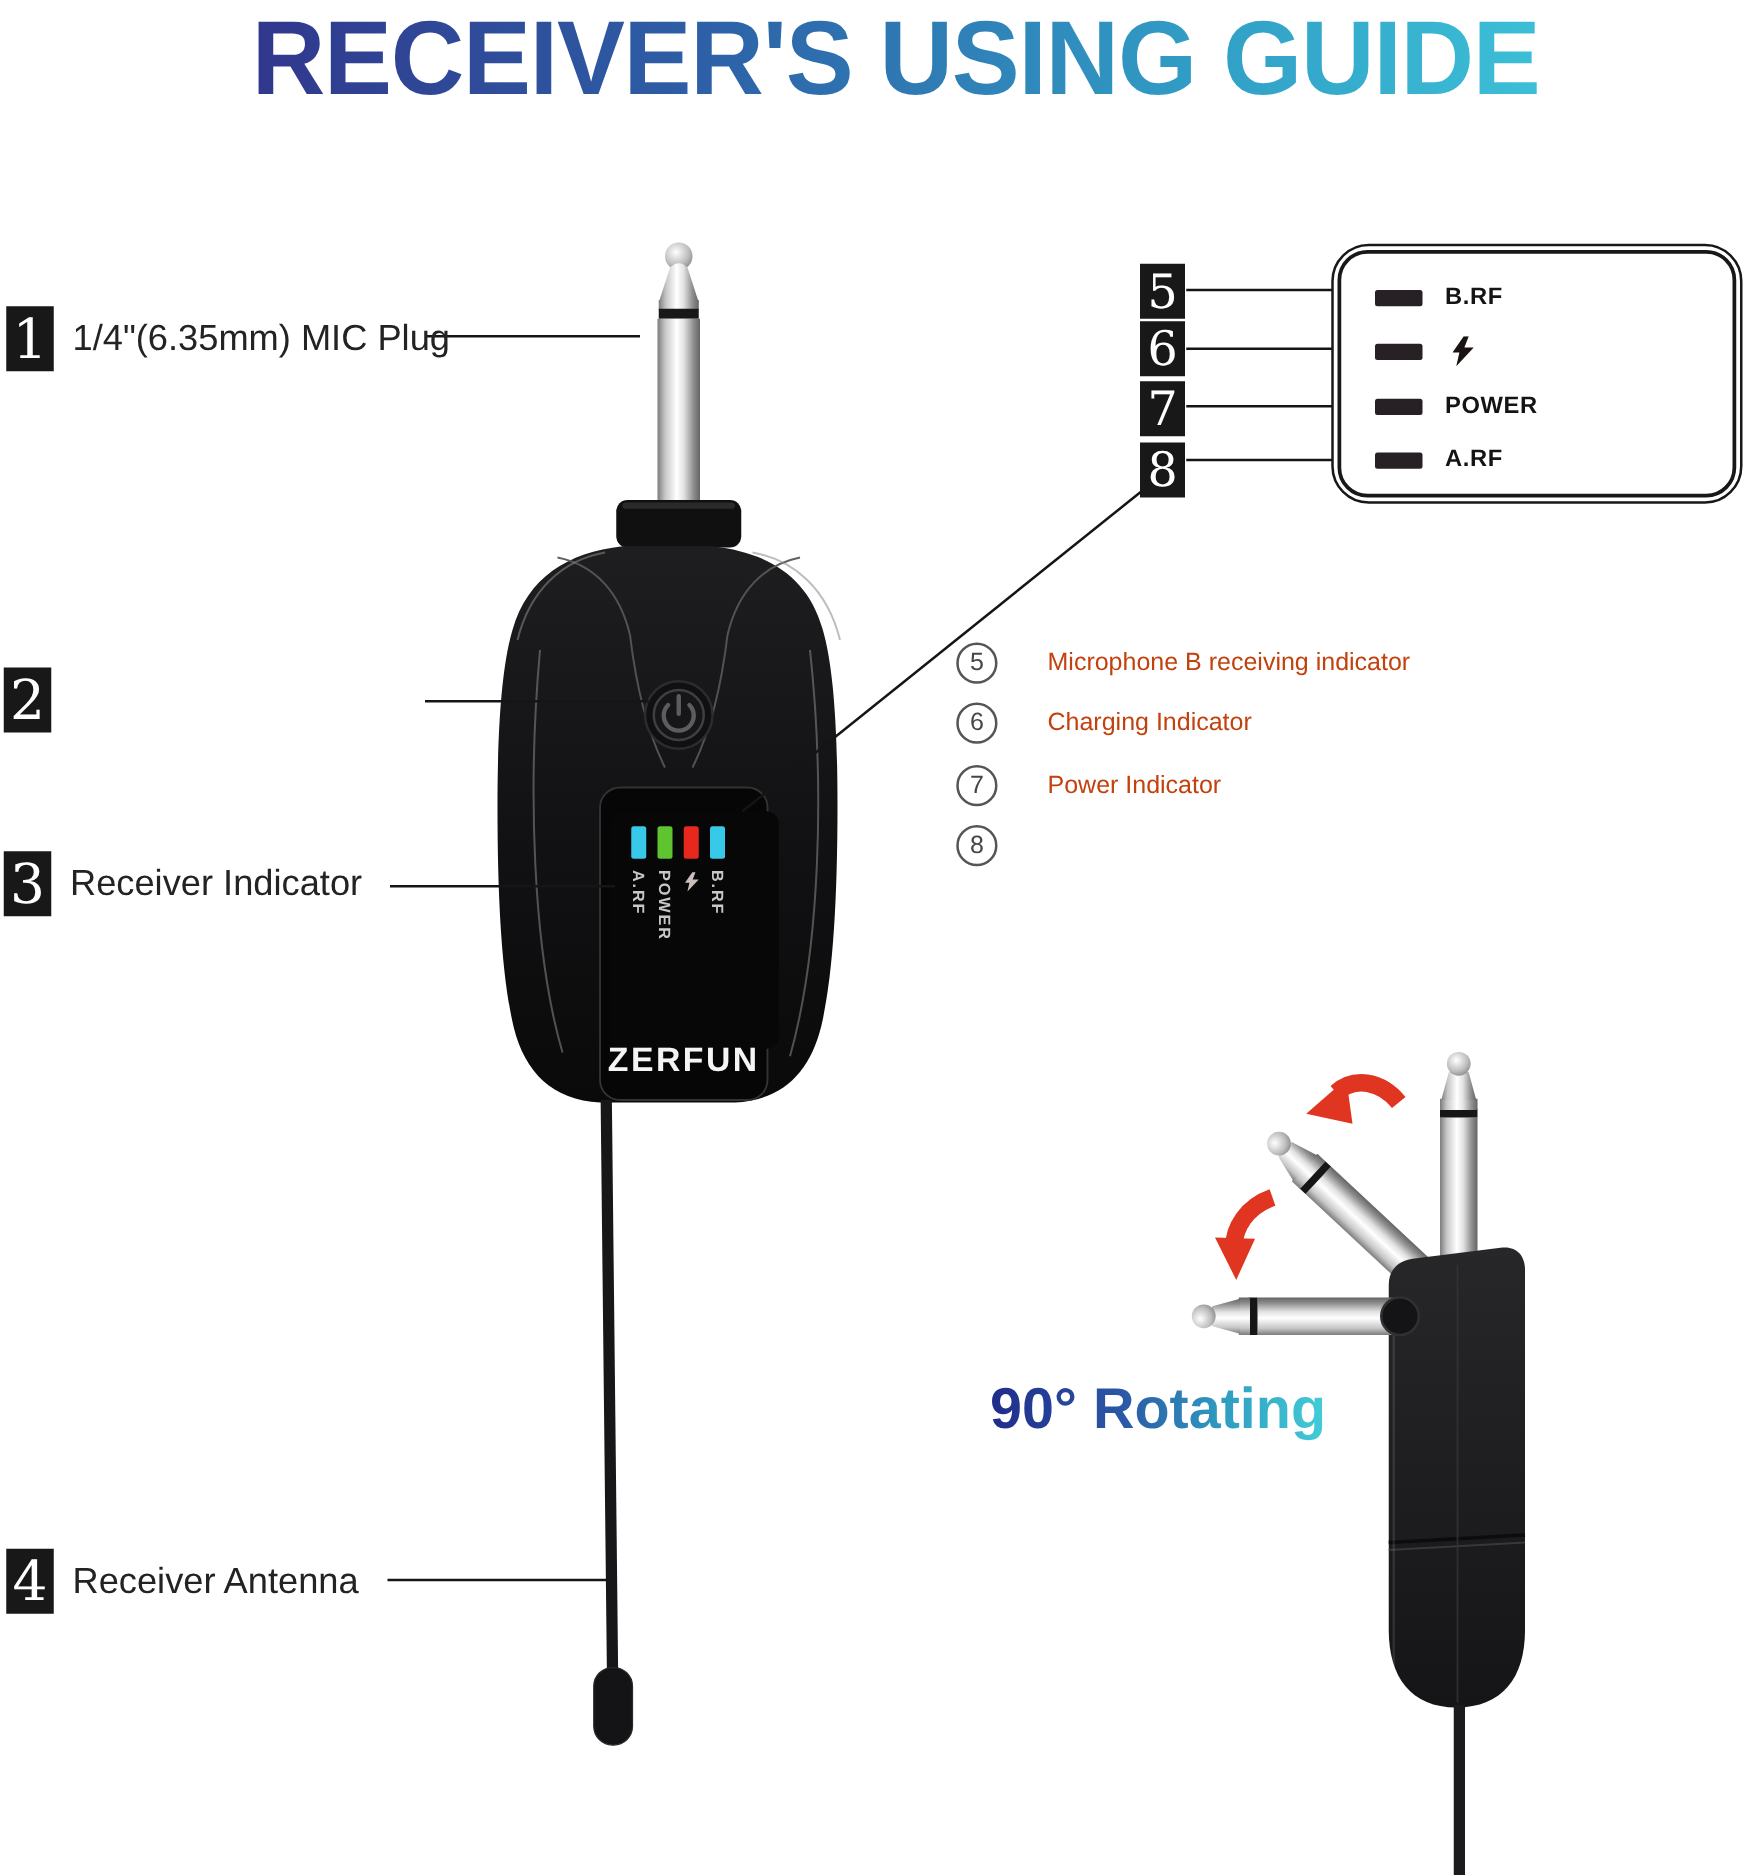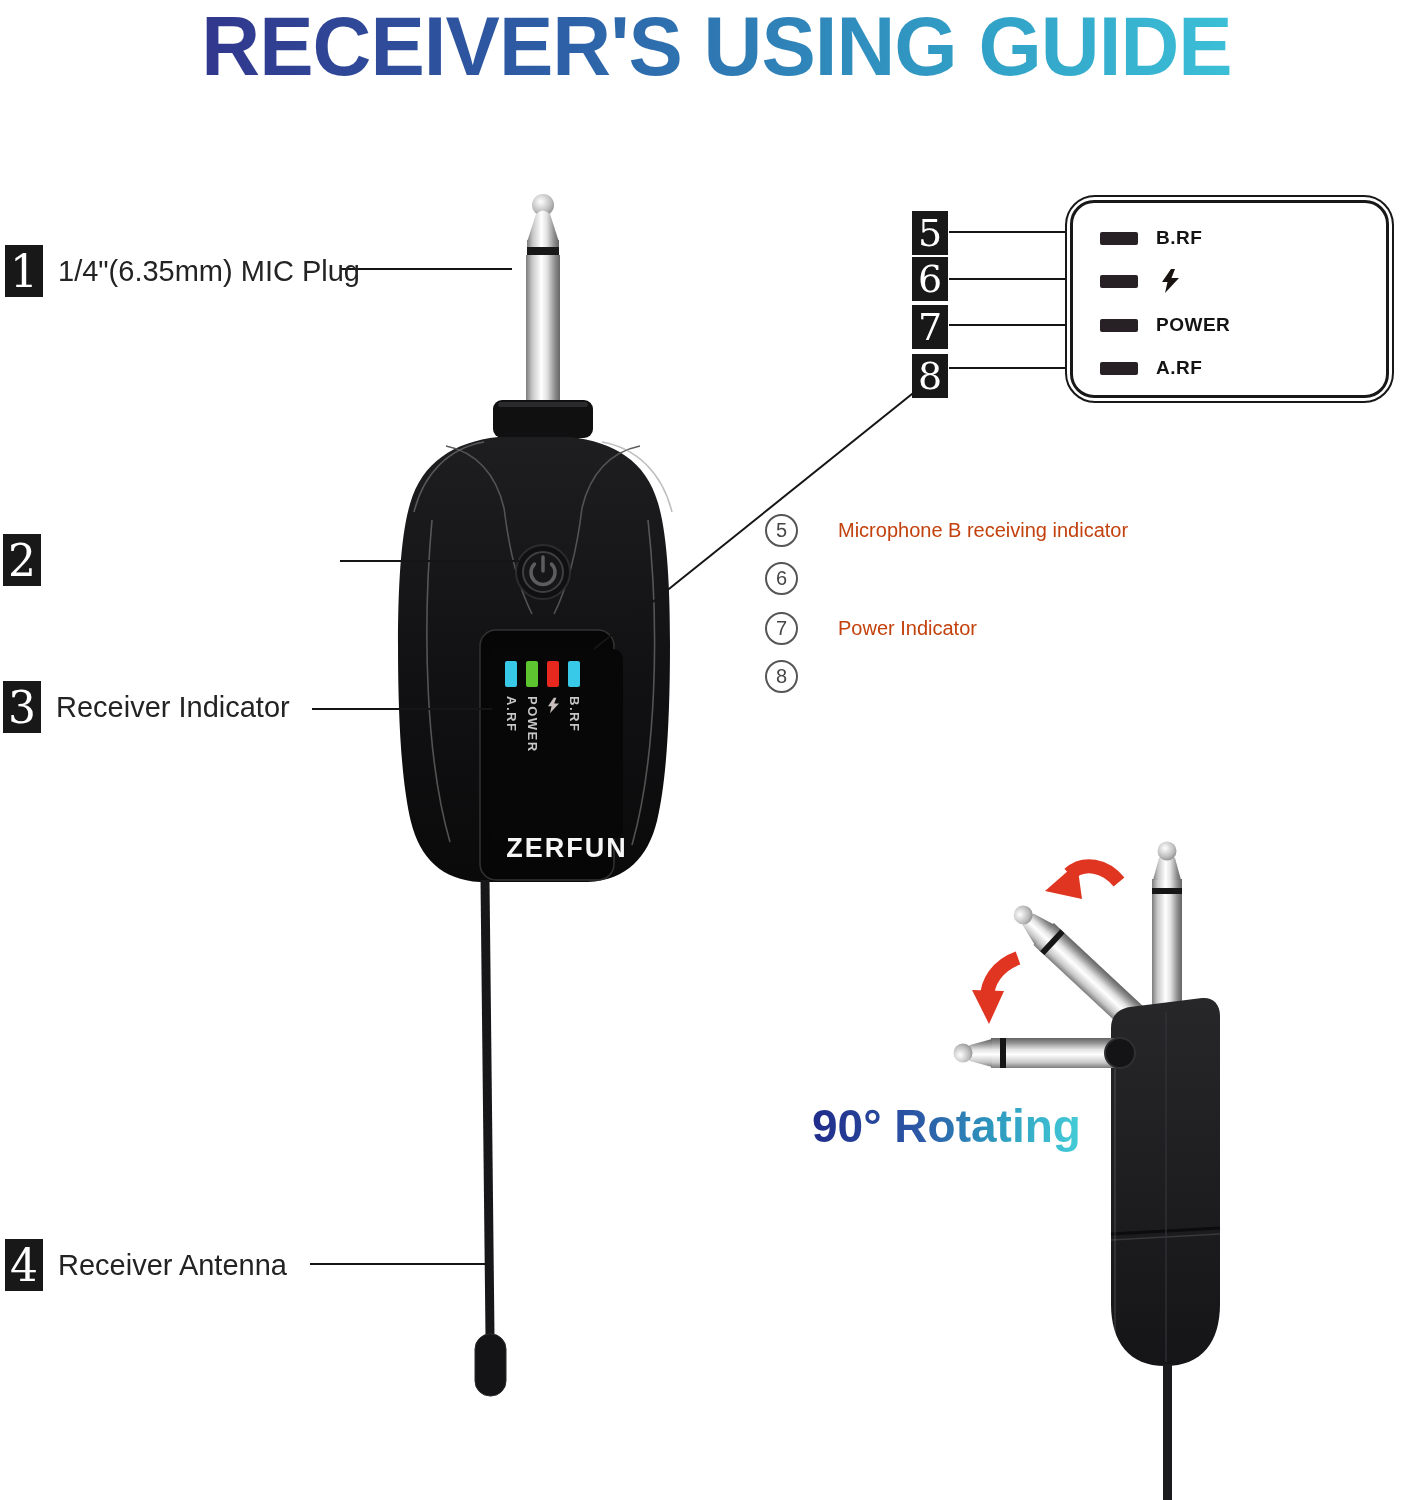--- a/index.html
+++ b/index.html
@@ -45,25 +45,25 @@
 
   
   .display{position:absolute;left:488px;top:649px;width:118px;height:178px;background:#070707;
     border-radius:10px;display:flex;padding:12px 0 0 17px;gap:9px;box-sizing:content-box;z-index:2;}
   .dcol{display:flex;flex-direction:column;align-items:center;width:12px;}
   .dled{width:12px;height:26px;border-radius:2px;}
   .dlabel{margin-top:9px;writing-mode:vertical-rl;font-size:13px;font-weight:bold;
     letter-spacing:1.5px;color:#c7c7c7;white-space:nowrap;}
   .dbolt{margin-top:10px;display:block;}
 
-  .brand{position:absolute;left:492px;top:833px;width:150px;text-align:center;
+  .brand{position:absolute;left:472px;top:833px;width:150px;text-align:center;
     font-size:27px;font-weight:bold;letter-spacing:2px;color:#f5f5f5;z-index:2;}
 
   
-  .caption{position:absolute;left:812px;top:1099px;width:266px;text-align:center;
+  .caption{position:absolute;left:792px;top:1099px;width:266px;text-align:center;
     font-size:46px;font-weight:bold;white-space:nowrap;
     background:linear-gradient(90deg,#202c8a 0%,#2b58a6 40%,#2f9cc0 70%,#43cbd7 100%);
     -webkit-background-clip:text;background-clip:text;color:transparent;-webkit-text-fill-color:transparent;z-index:5;}
 
   .abs-svg{position:absolute;}
   .lines-overlay{left:0;top:0;z-index:3;pointer-events:none;}
   .device-main{left:380px;top:190px;z-index:1;}
   .device-side{left:930px;top:830px;z-index:1;}
 </style>
 </head>
@@ -118,20 +118,21 @@
       </div>
     </div>
   </div>
 
   <div class="legend-row" id="lg5">
     <span class="legend-circle">5</span>
     <span class="legend-text">Microphone B receiving indicator</span>
   </div>
   <div class="legend-row" id="lg6">
     <span class="legend-circle">6</span>
+    <span class="legend-text">Charging Indicator</span>
   </div>
   <div class="legend-row" id="lg7">
     <span class="legend-circle">7</span>
     <span class="legend-text">Power Indicator</span>
   </div>
   <div class="legend-row" id="lg8">
     <span class="legend-circle">8</span>
   </div>
 
   <svg class="abs-svg device-main" width="320" height="1220" viewBox="0 0 320 1220">

